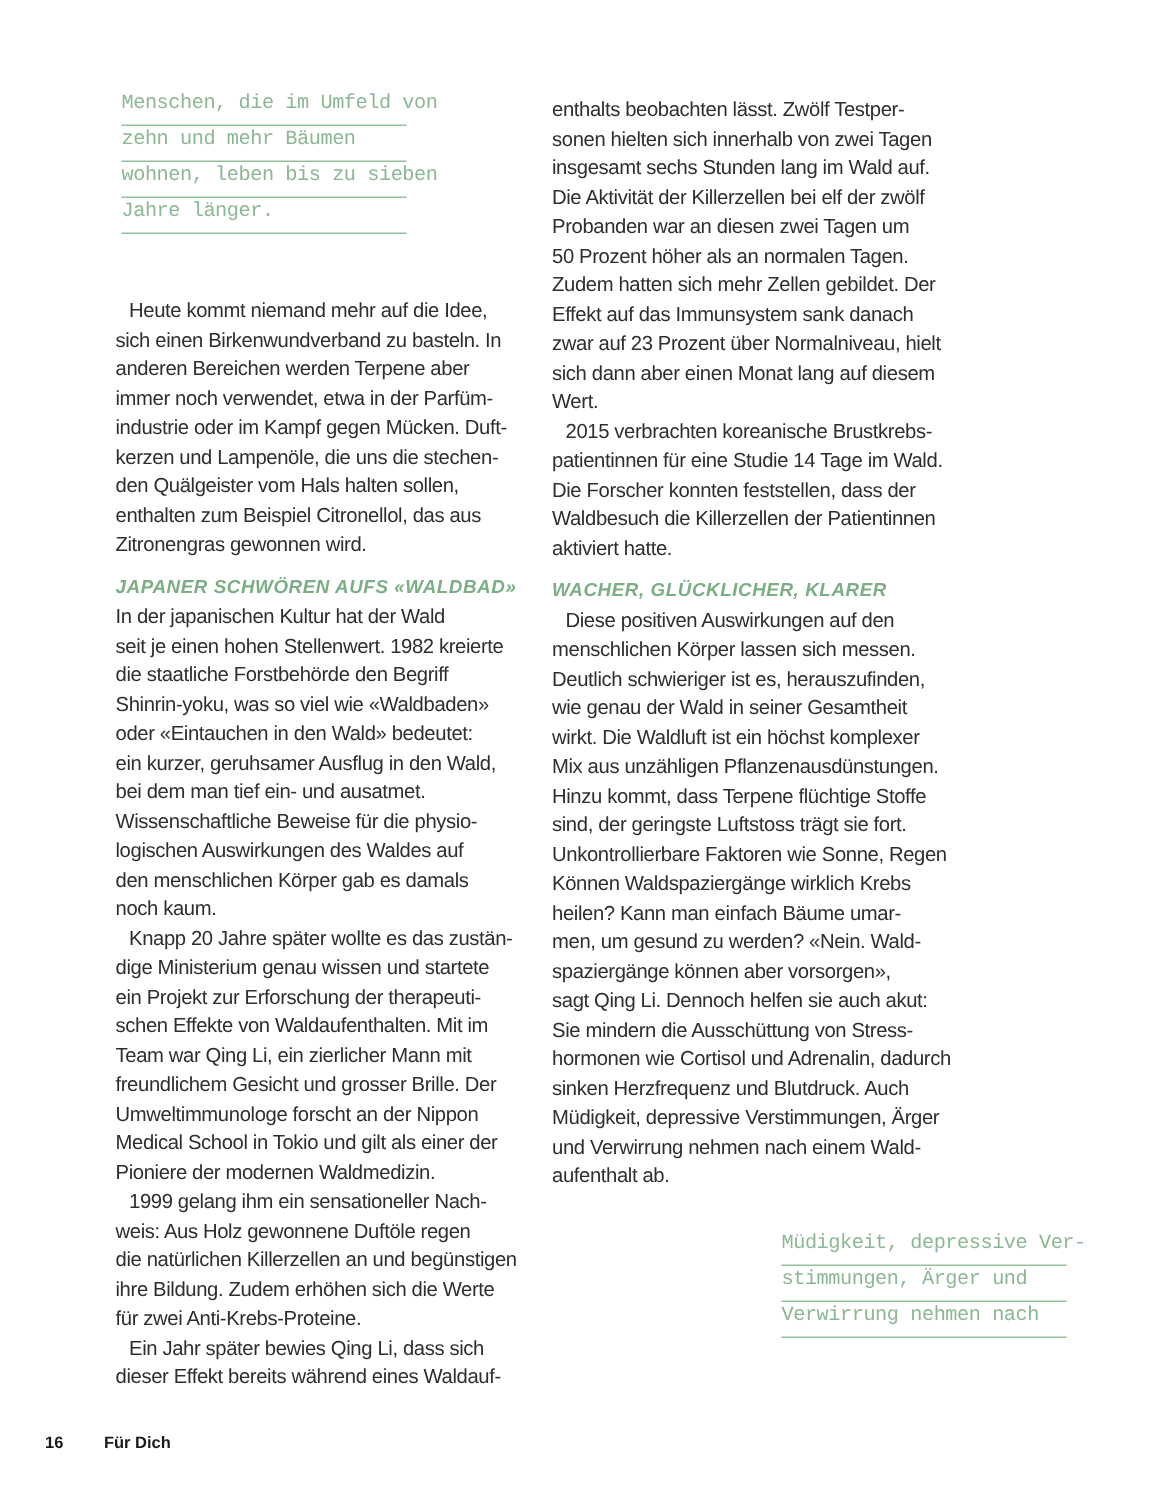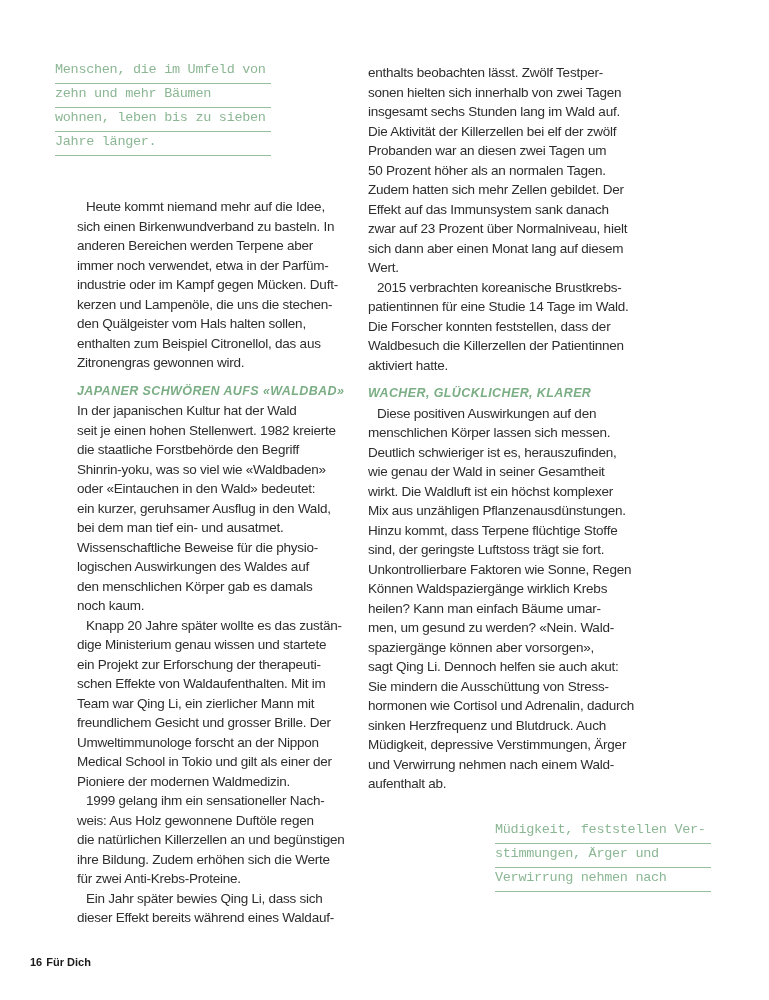--- a/index.html
+++ b/index.html
@@ -28,20 +28,21 @@
     letter-spacing: -0.3px;
     color: var(--quote-green);
   }
   .pull-quote-top { left: 55px; top: 60px; }
   .pull-quote-bottom { left: 495px; top: 820px; }
   .pq-line {
     line-height: 19px;
     padding-bottom: 4px;
     border-bottom: 1.5px solid var(--rule-green);
     white-space: pre;
+    margin-left: 26px;
   }
 
   
   .column {
     position: absolute;
     width: 308px;
     color: var(--body-text);
     font-size: 13.5px;
     line-height: 19.5px;
     letter-spacing: -0.25px;
@@ -66,21 +67,21 @@
 
   
   .footer {
     position: absolute;
     left: 30px;
     top: 956px;
     font-size: 11px;
     color: var(--footer-text);
     letter-spacing: 0;
   }
-  .footer .page-number { font-weight: 700; margin-right: 4px; }
+  .footer .page-number { font-weight: 700; margin-right: 27px; }
   .footer .magazine-title { font-weight: 700; }
 </style>
 </head>
 <body>
 
 <div class="pull-quote pull-quote-top">
   <div class="pq-line">Menschen, die im Umfeld von</div>
   <div class="pq-line">zehn und mehr Bäumen</div>
   <div class="pq-line">wohnen, leben bis zu sieben</div>
   <div class="pq-line">Jahre länger.</div>
@@ -160,20 +161,20 @@
 sagt Qing Li. Dennoch helfen sie auch akut:
 Sie mindern die Ausschüttung von Stress-
 hormonen wie Cortisol und Adrenalin, dadurch
 sinken Herzfrequenz und Blutdruck. Auch
 Müdigkeit, depressive Verstimmungen, Ärger
 und Verwirrung nehmen nach einem Wald-
 aufenthalt ab.</p>
 </div>
 
 <div class="pull-quote pull-quote-bottom">
-  <div class="pq-line">Müdigkeit, feststellen Ver-</div>
+  <div class="pq-line">Müdigkeit, depressive Ver-</div>
   <div class="pq-line">stimmungen, Ärger und</div>
   <div class="pq-line">Verwirrung nehmen nach</div>
 </div>
 
 <div class="footer">
   <span class="page-number">16</span><span class="magazine-title">Für Dich</span>
 </div>
 
 </body></html>

